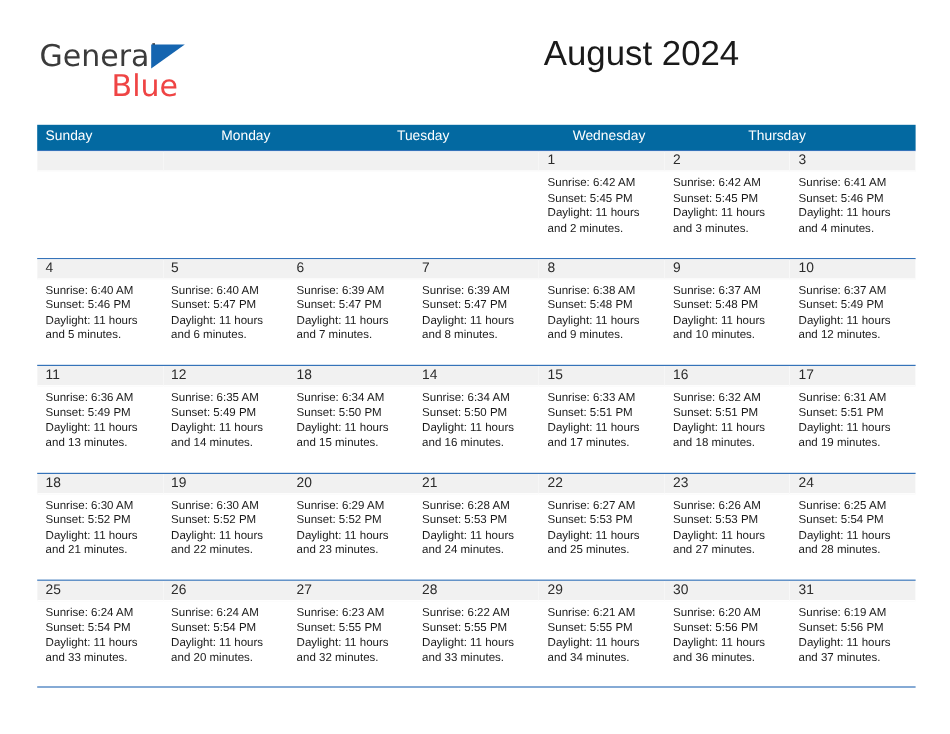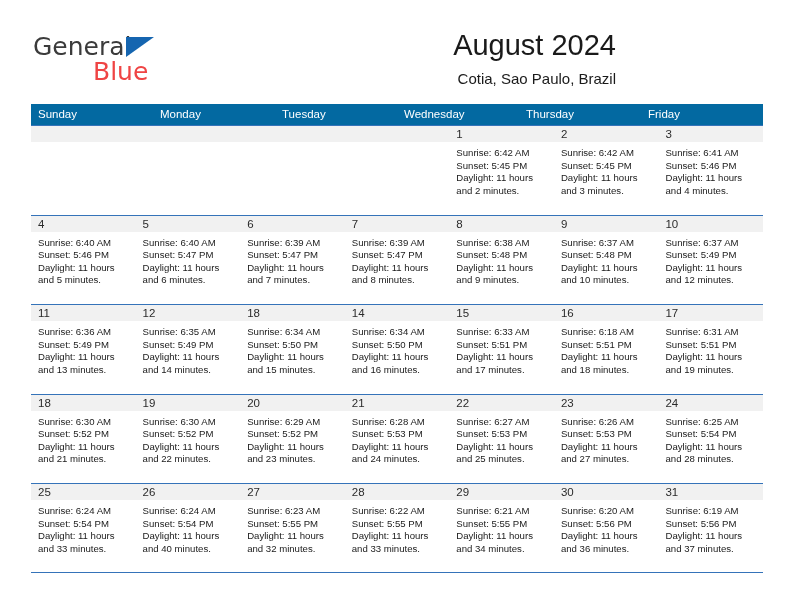--- a/index.html
+++ b/index.html
@@ -165,34 +165,32 @@
   <div class="header">
 
     <div class="logo">
       <span class="logo-general">General</span>
       <span class="logo-triangle"></span>
       <span class="logo-blue">Blue</span>
     </div>
 
     <div class="title-block">
       <div class="cal-title">August 2024</div>
-      <div class="cal-subtitle">Cotia, Sao Paulo, Brazil</div>
     </div>
 
   </div>
 
   <div class="calendar">
 
     <div class="weekday-row">
       <div class="weekday">Sunday</div>
       <div class="weekday">Monday</div>
       <div class="weekday">Tuesday</div>
       <div class="weekday">Wednesday</div>
       <div class="weekday">Thursday</div>
-      <div class="weekday">Friday</div>
     </div>
 
     <div class="week-row">
       <div class="day-cell empty">
         <div class="daynum-band">
             <span class="daynum"></span>
           </div>
         <div class="day-info">
           <div></div>
           <div></div>
@@ -402,21 +400,21 @@
           <div>Sunset: 5:51 PM</div>
           <div>Daylight: 11 hours</div>
           <div>and 17 minutes.</div>
         </div>
       </div>
       <div class="day-cell">
         <div class="daynum-band">
             <span class="daynum">16</span>
           </div>
         <div class="day-info">
-          <div>Sunrise: 6:18 AM</div>
+          <div>Sunrise: 6:32 AM</div>
           <div>Sunset: 5:51 PM</div>
           <div>Daylight: 11 hours</div>
           <div>and 18 minutes.</div>
         </div>
       </div>
       <div class="day-cell">
         <div class="daynum-band">
             <span class="daynum">17</span>
           </div>
         <div class="day-info">
@@ -521,21 +519,21 @@
         </div>
       </div>
       <div class="day-cell">
         <div class="daynum-band">
             <span class="daynum">26</span>
           </div>
         <div class="day-info">
           <div>Sunrise: 6:24 AM</div>
           <div>Sunset: 5:54 PM</div>
           <div>Daylight: 11 hours</div>
-          <div>and 40 minutes.</div>
+          <div>and 20 minutes.</div>
         </div>
       </div>
       <div class="day-cell">
         <div class="daynum-band">
             <span class="daynum">27</span>
           </div>
         <div class="day-info">
           <div>Sunrise: 6:23 AM</div>
           <div>Sunset: 5:55 PM</div>
           <div>Daylight: 11 hours</div>

